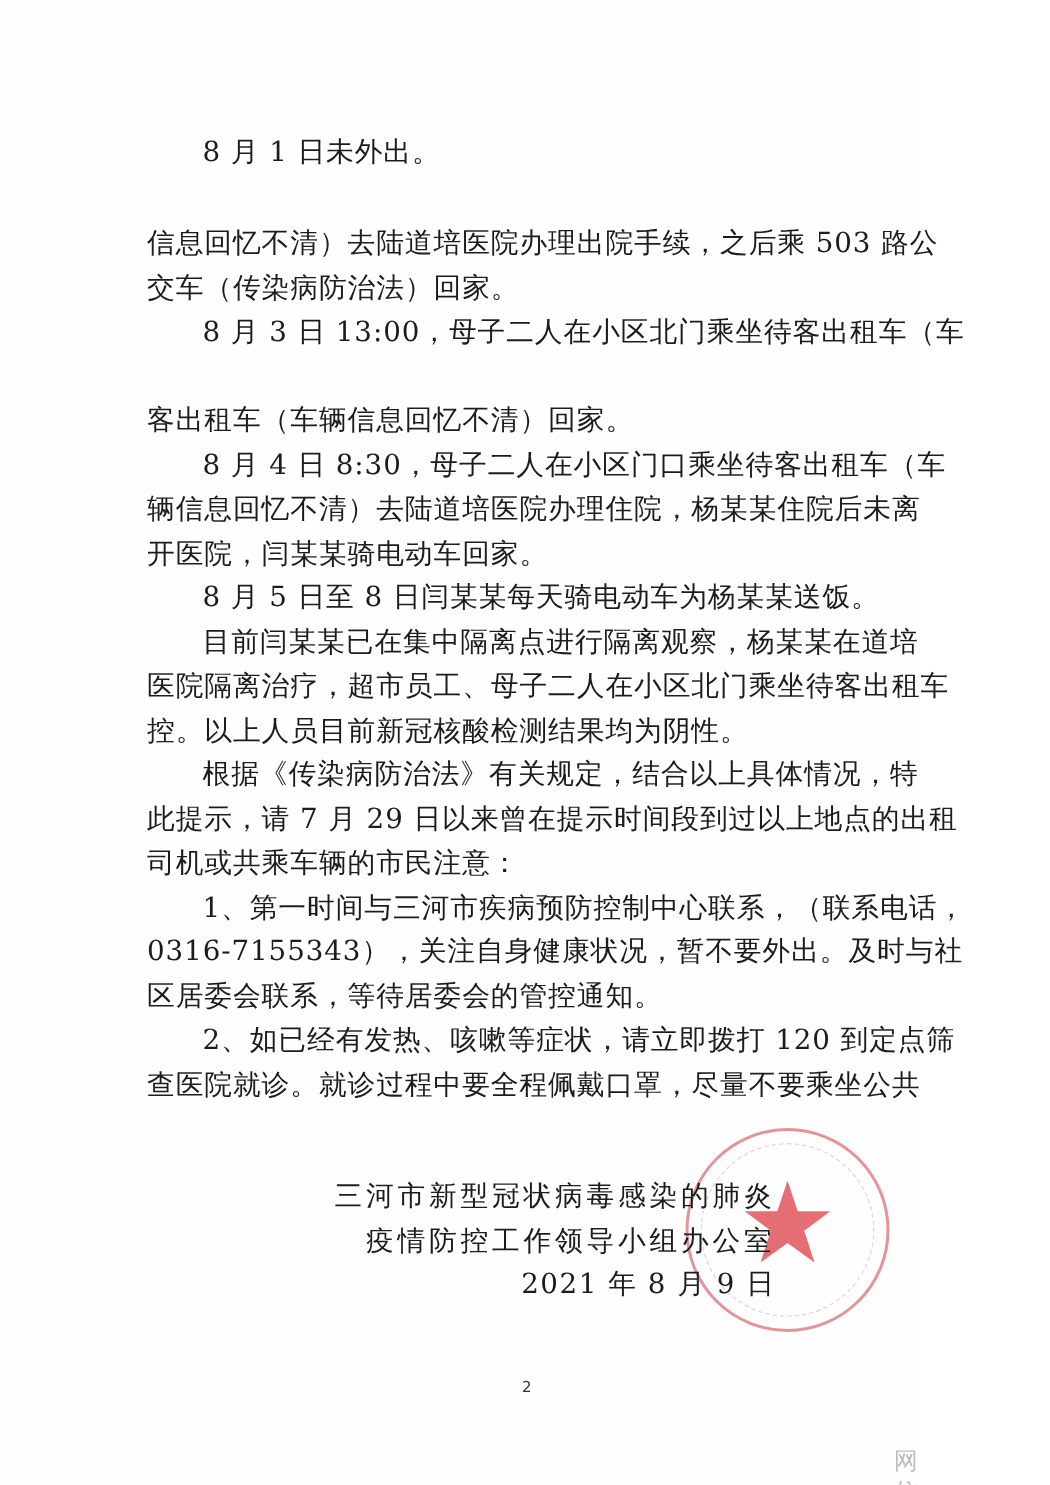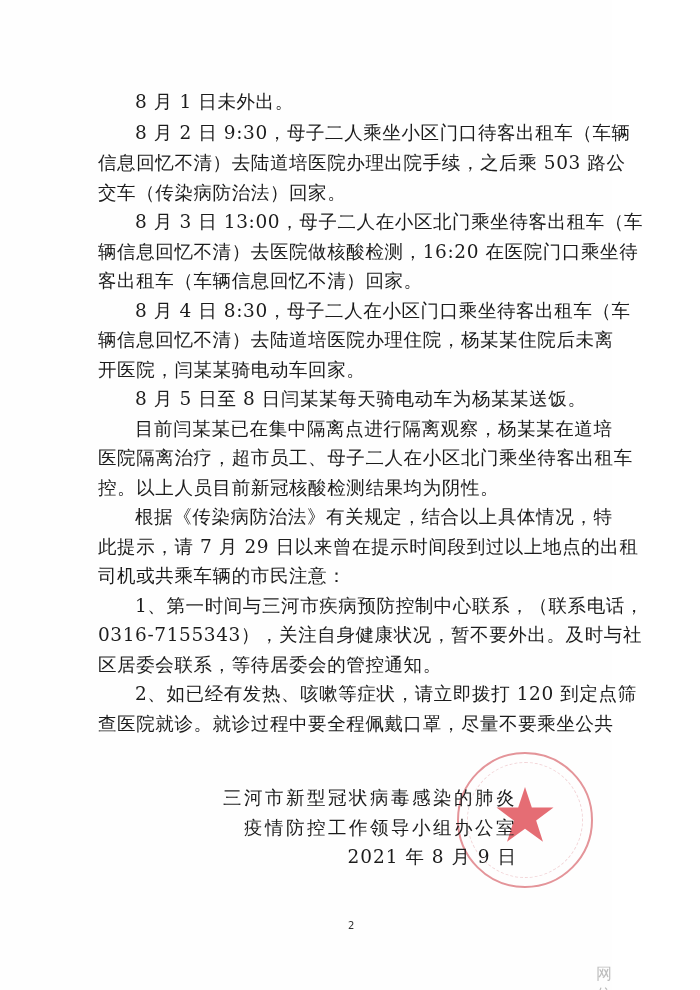--- a/index.html
+++ b/index.html
@@ -40,26 +40,24 @@
   }
   .wm-icon { width: 26px; height: 22px; margin-right: 6px; }
 </style>
 </head>
 <body>
 
 <div class="page">
 
   <div class="line indent" style="top:87px">8 月 1 日未外出。</div>
 
-  <div class="line indent justify" style="top:118px">8 月 2 日 9:30，母子二人乘坐小区门口待客出租车（车辆</div>
   <div class="line justify" style="top:148px">信息回忆不清）去陆道培医院办理出院手续，之后乘 503 路公</div>
   <div class="line" style="top:178px">交车（传染病防治法）回家。</div>
 
   <div class="line indent justify" style="top:207px">8 月 3 日 13:00，母子二人在小区北门乘坐待客出租车（车</div>
-  <div class="line justify" style="top:237px">辆信息回忆不清）去医院做核酸检测，16:20 在医院门口乘坐待</div>
   <div class="line" style="top:266px">客出租车（车辆信息回忆不清）回家。</div>
 
   <div class="line indent justify" style="top:296px">8 月 4 日 8:30，母子二人在小区门口乘坐待客出租车（车</div>
   <div class="line justify" style="top:325px">辆信息回忆不清）去陆道培医院办理住院，杨某某住院后未离</div>
   <div class="line" style="top:355px">开医院，闫某某骑电动车回家。</div>
 
   <div class="line indent" style="top:384px">8 月 5 日至 8 日闫某某每天骑电动车为杨某某送饭。</div>
 
   <div class="line indent justify" style="top:414px">目前闫某某已在集中隔离点进行隔离观察，杨某某在道培</div>
   <div class="line justify" style="top:443px">医院隔离治疗，超市员工、母子二人在小区北门乘坐待客出租车</div>

